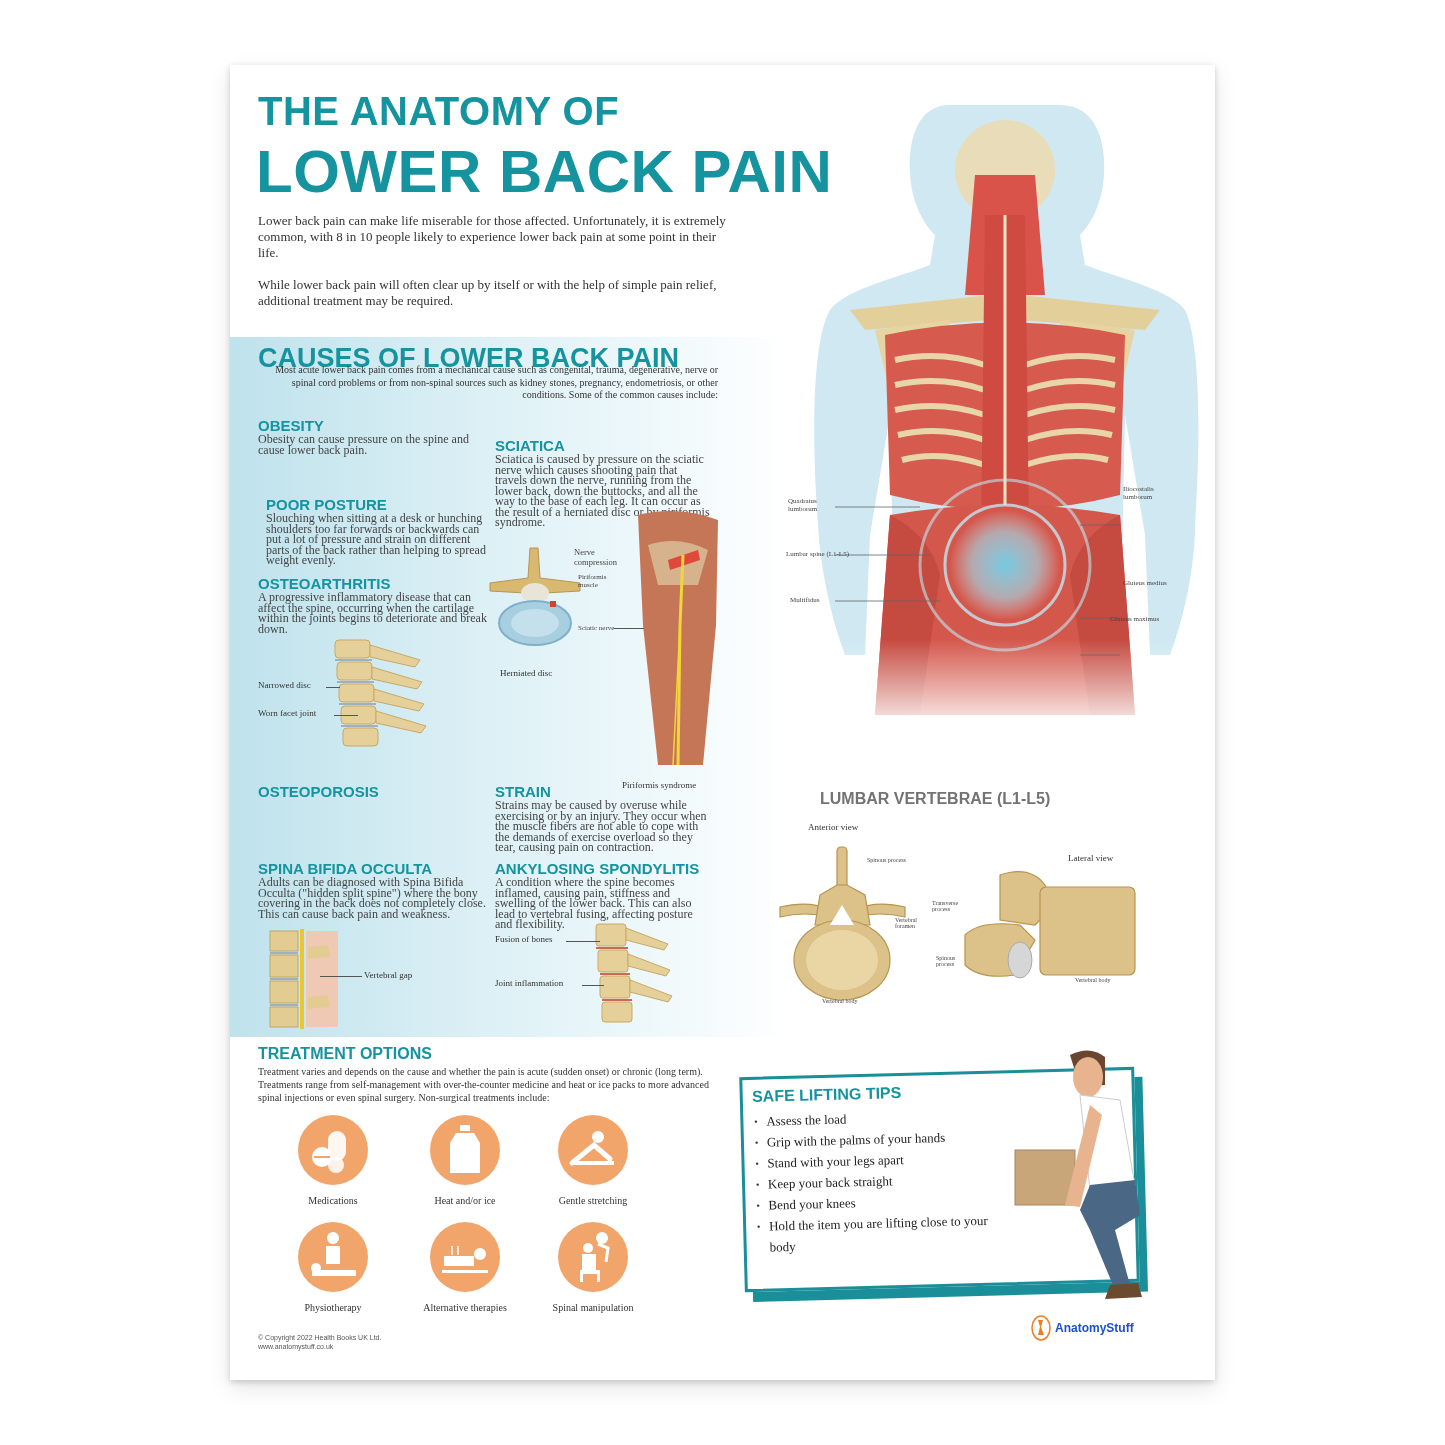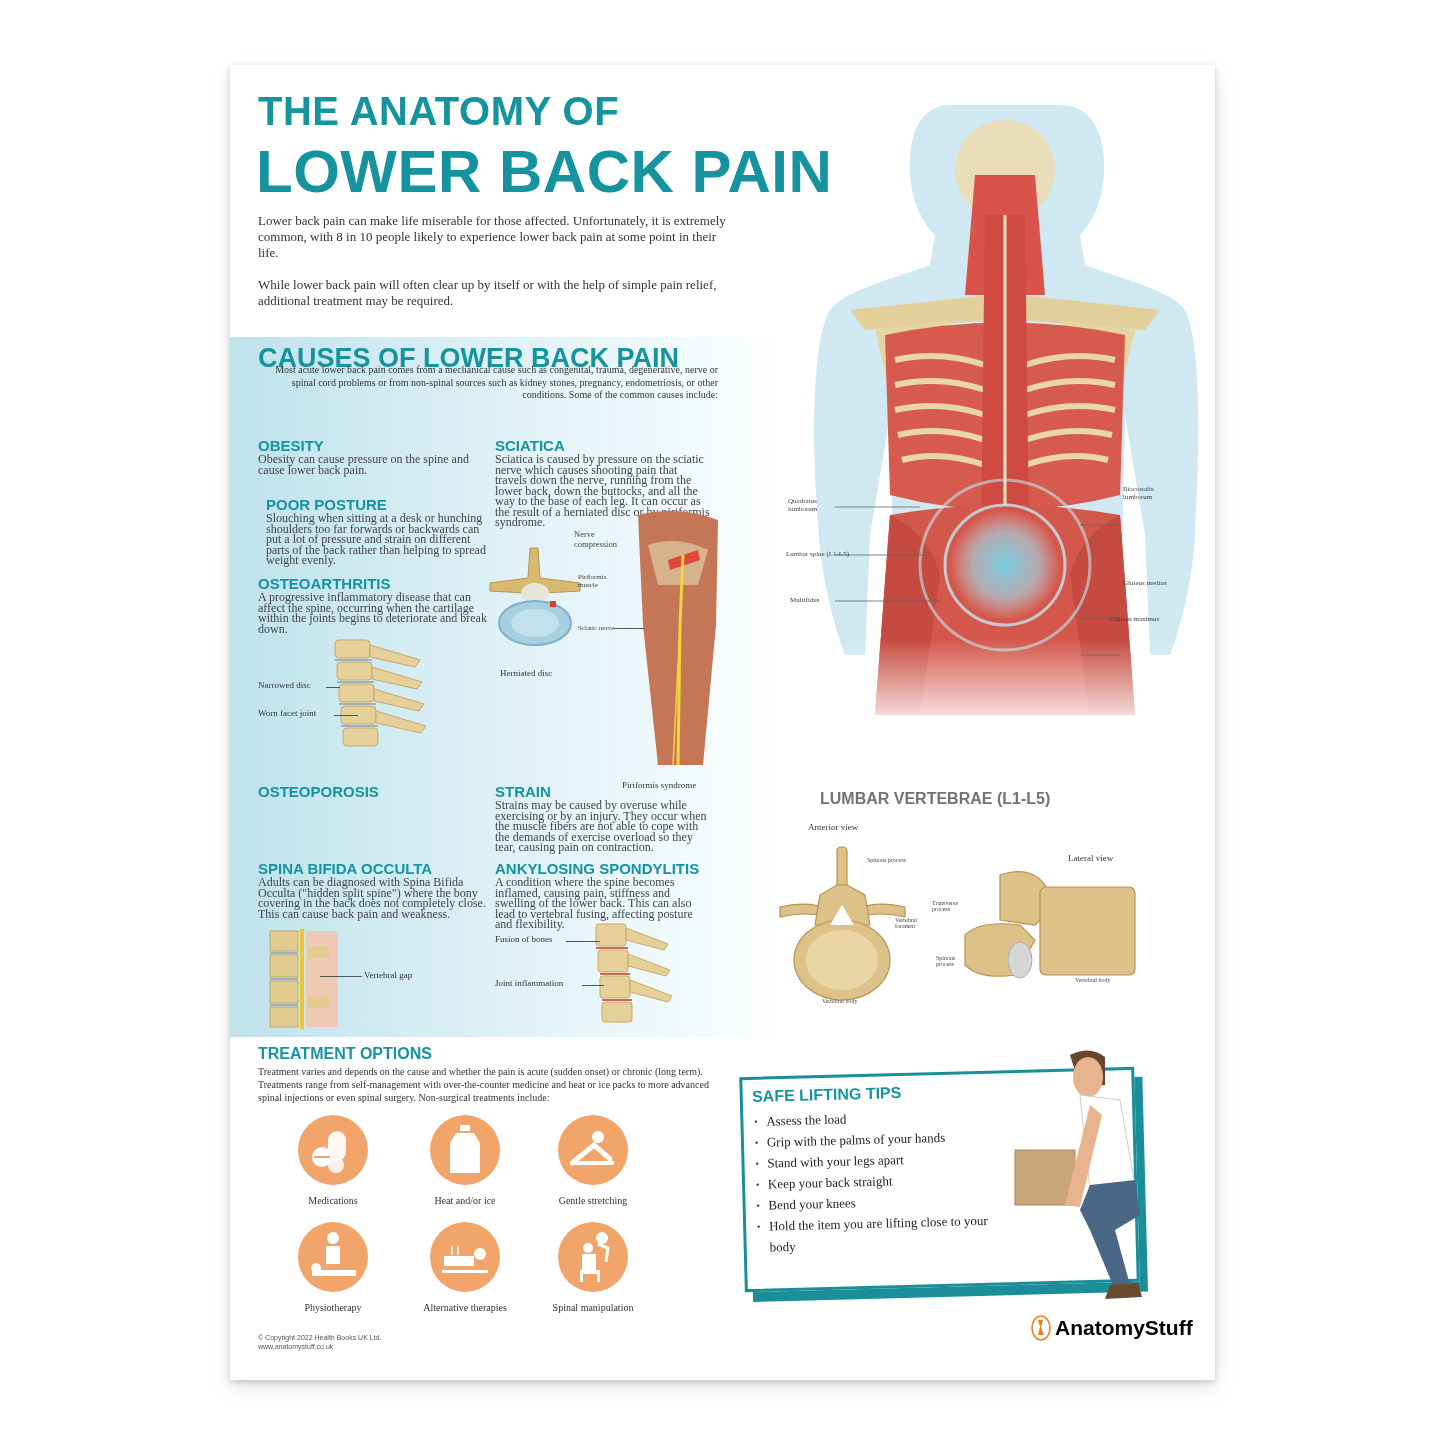--- a/index.html
+++ b/index.html
@@ -48,21 +48,21 @@
   }
   .tips-title { left: 522px; top: 1021px; font-family: "Liberation Sans", sans-serif; font-weight: 700; font-size: 16px; color: #15939f; transform: rotate(-1.5deg); }
   .tips-list { left: 522px; top: 1046px; width: 240px; list-style: none; transform: rotate(-1.5deg); transform-origin: left top; }
   .tips-list li { font-size: 13px; line-height: 21px; color: #222; position: relative; padding-left: 14px; }
   .tips-list li::before { content: "•"; position: absolute; left: 2px; color: #333; font-size: 10px; }
 
   .lumbar-title { left: 590px; top: 725px; font-family: "Liberation Sans", sans-serif; font-weight: 700; font-size: 16px; color: #737373; white-space: nowrap; }
 
   .copyright { left: 28px; top: 1268px; font-family: "Liberation Sans", sans-serif; font-size: 7px; line-height: 9px; color: #555; }
   .brand { left: 800px; top: 1250px; display: flex; align-items: center; gap: 3px; }
-  .brand-name { font-family: "Liberation Sans", sans-serif; font-weight: 700; font-size: 21px; color: #000000; }
+  .brand-name { font-family: "Liberation Sans", sans-serif; font-weight: 700; font-size: 12px; color: #1d4ed8; }
 </style>
 </head>
 <body>
 
 <div class="poster">
 
   <div class="abs title-small">THE ANATOMY OF</div>
   <div class="abs title-big">LOWER BACK PAIN</div>
   <div class="abs intro">
     <p>Lower back pain can make life miserable for those affected. Unfortunately, it is extremely common, with 8 in 10 people likely to experience lower back pain at some point in their life.</p>
@@ -132,21 +132,21 @@
   <div class="fig-label small" style="left:556px; top:485px;">Lumbar spine (L1-L5)</div>
   <div class="fig-label small" style="left:560px; top:531px;">Multifidus</div>
   <div class="fig-label small" style="left:893px; top:420px; width:50px; white-space:normal;">Iliocostalis lumborum</div>
   <div class="fig-label small" style="left:893px; top:514px;">Gluteus medius</div>
   <div class="fig-label small" style="left:880px; top:550px;">Gluteus maximus</div>
 
   <div class="abs causes-bg"></div>
   <div class="abs causes-title">CAUSES OF LOWER BACK PAIN</div>
   <div class="abs causes-intro">Most acute lower back pain comes from a mechanical cause such as congenital, trauma, degenerative, nerve or spinal cord problems or from non-spinal sources such as kidney stones, pregnancy, endometriosis, or other conditions.  Some of the common causes include:</div>
 
-  <div class="cause" style="left:28px; top:372px;">
+  <div class="cause" style="left:28px; top:352px;">
     <h3>OBESITY</h3>
     <p>Obesity can cause pressure on the spine and cause lower back pain.</p>
   </div>
   <div class="cause" style="left:265px; top:372px; width:215px;">
     <h3>SCIATICA</h3>
     <p>Sciatica is caused by pressure on the sciatic nerve which causes shooting pain that travels down the nerve, running from the lower back, down the buttocks, and all the way to the base of each leg. It can occur as the result of a herniated disc or by piriformis syndrome.</p>
   </div>
   <div class="cause" style="left:28px; top:431px;margin-left:8px;">
     <h3>POOR POSTURE</h3>
     <p>Slouching when sitting at a desk or hunching shoulders too far forwards or backwards can put a lot of pressure and strain on different parts of the back rather than helping to spread weight evenly.</p>
@@ -189,21 +189,21 @@
   </svg>
   <div class="fig-label" style="left:270px; top:603px; font-size:9px;">Herniated disc</div>
 
   <svg class="abs" style="left:398px; top:440px;" width="95" height="280" viewBox="0 0 95 280">
     <path d="M10 10 Q50 0 90 15 L88 120 L75 260 L30 260 L15 120 Z" fill="#c57656"></path>
     <path d="M20 40 Q50 30 80 45 L70 80 L30 80 Z" fill="#d9c39a" opacity="0.8"></path>
     <path d="M40 55 L70 45 L72 55 L42 65 Z" fill="#e0483a"></path>
     <path d="M55 50 L52 120 L50 260" stroke="#f1d63a" stroke-width="3" fill="none"></path>
     <path d="M52 120 L45 260" stroke="#f1d63a" stroke-width="1.5" fill="none"></path>
   </svg>
-  <div class="fig-label small" style="left:344px; top:464px; font-size:8.5px; line-height:10px; width:60px; white-space:normal;">Nerve compression</div>
+  <div class="fig-label small" style="left:344px; top:482px; font-size:8.5px; line-height:10px; width:60px; white-space:normal;">Nerve compression</div>
   <div class="fig-label small" style="left:348px; top:508px; font-size:7px; width:40px; white-space:normal;">Piriformis muscle</div>
   <div class="fig-label small" style="left:348px; top:559px; font-size:7px;">Sciatic nerve</div>
   <div class="leader" style="left:384px; top:563px; width:30px;"></div>
   <div class="fig-label" style="left:392px; top:715px; font-size:9px;">Piriformis syndrome</div>
 
   <div class="cause" style="left:28px; top:718px;">
     <h3>OSTEOPOROSIS</h3>
   </div>
   <div class="cause" style="left:265px; top:718px; width:215px;">
     <h3>STRAIN</h3>

